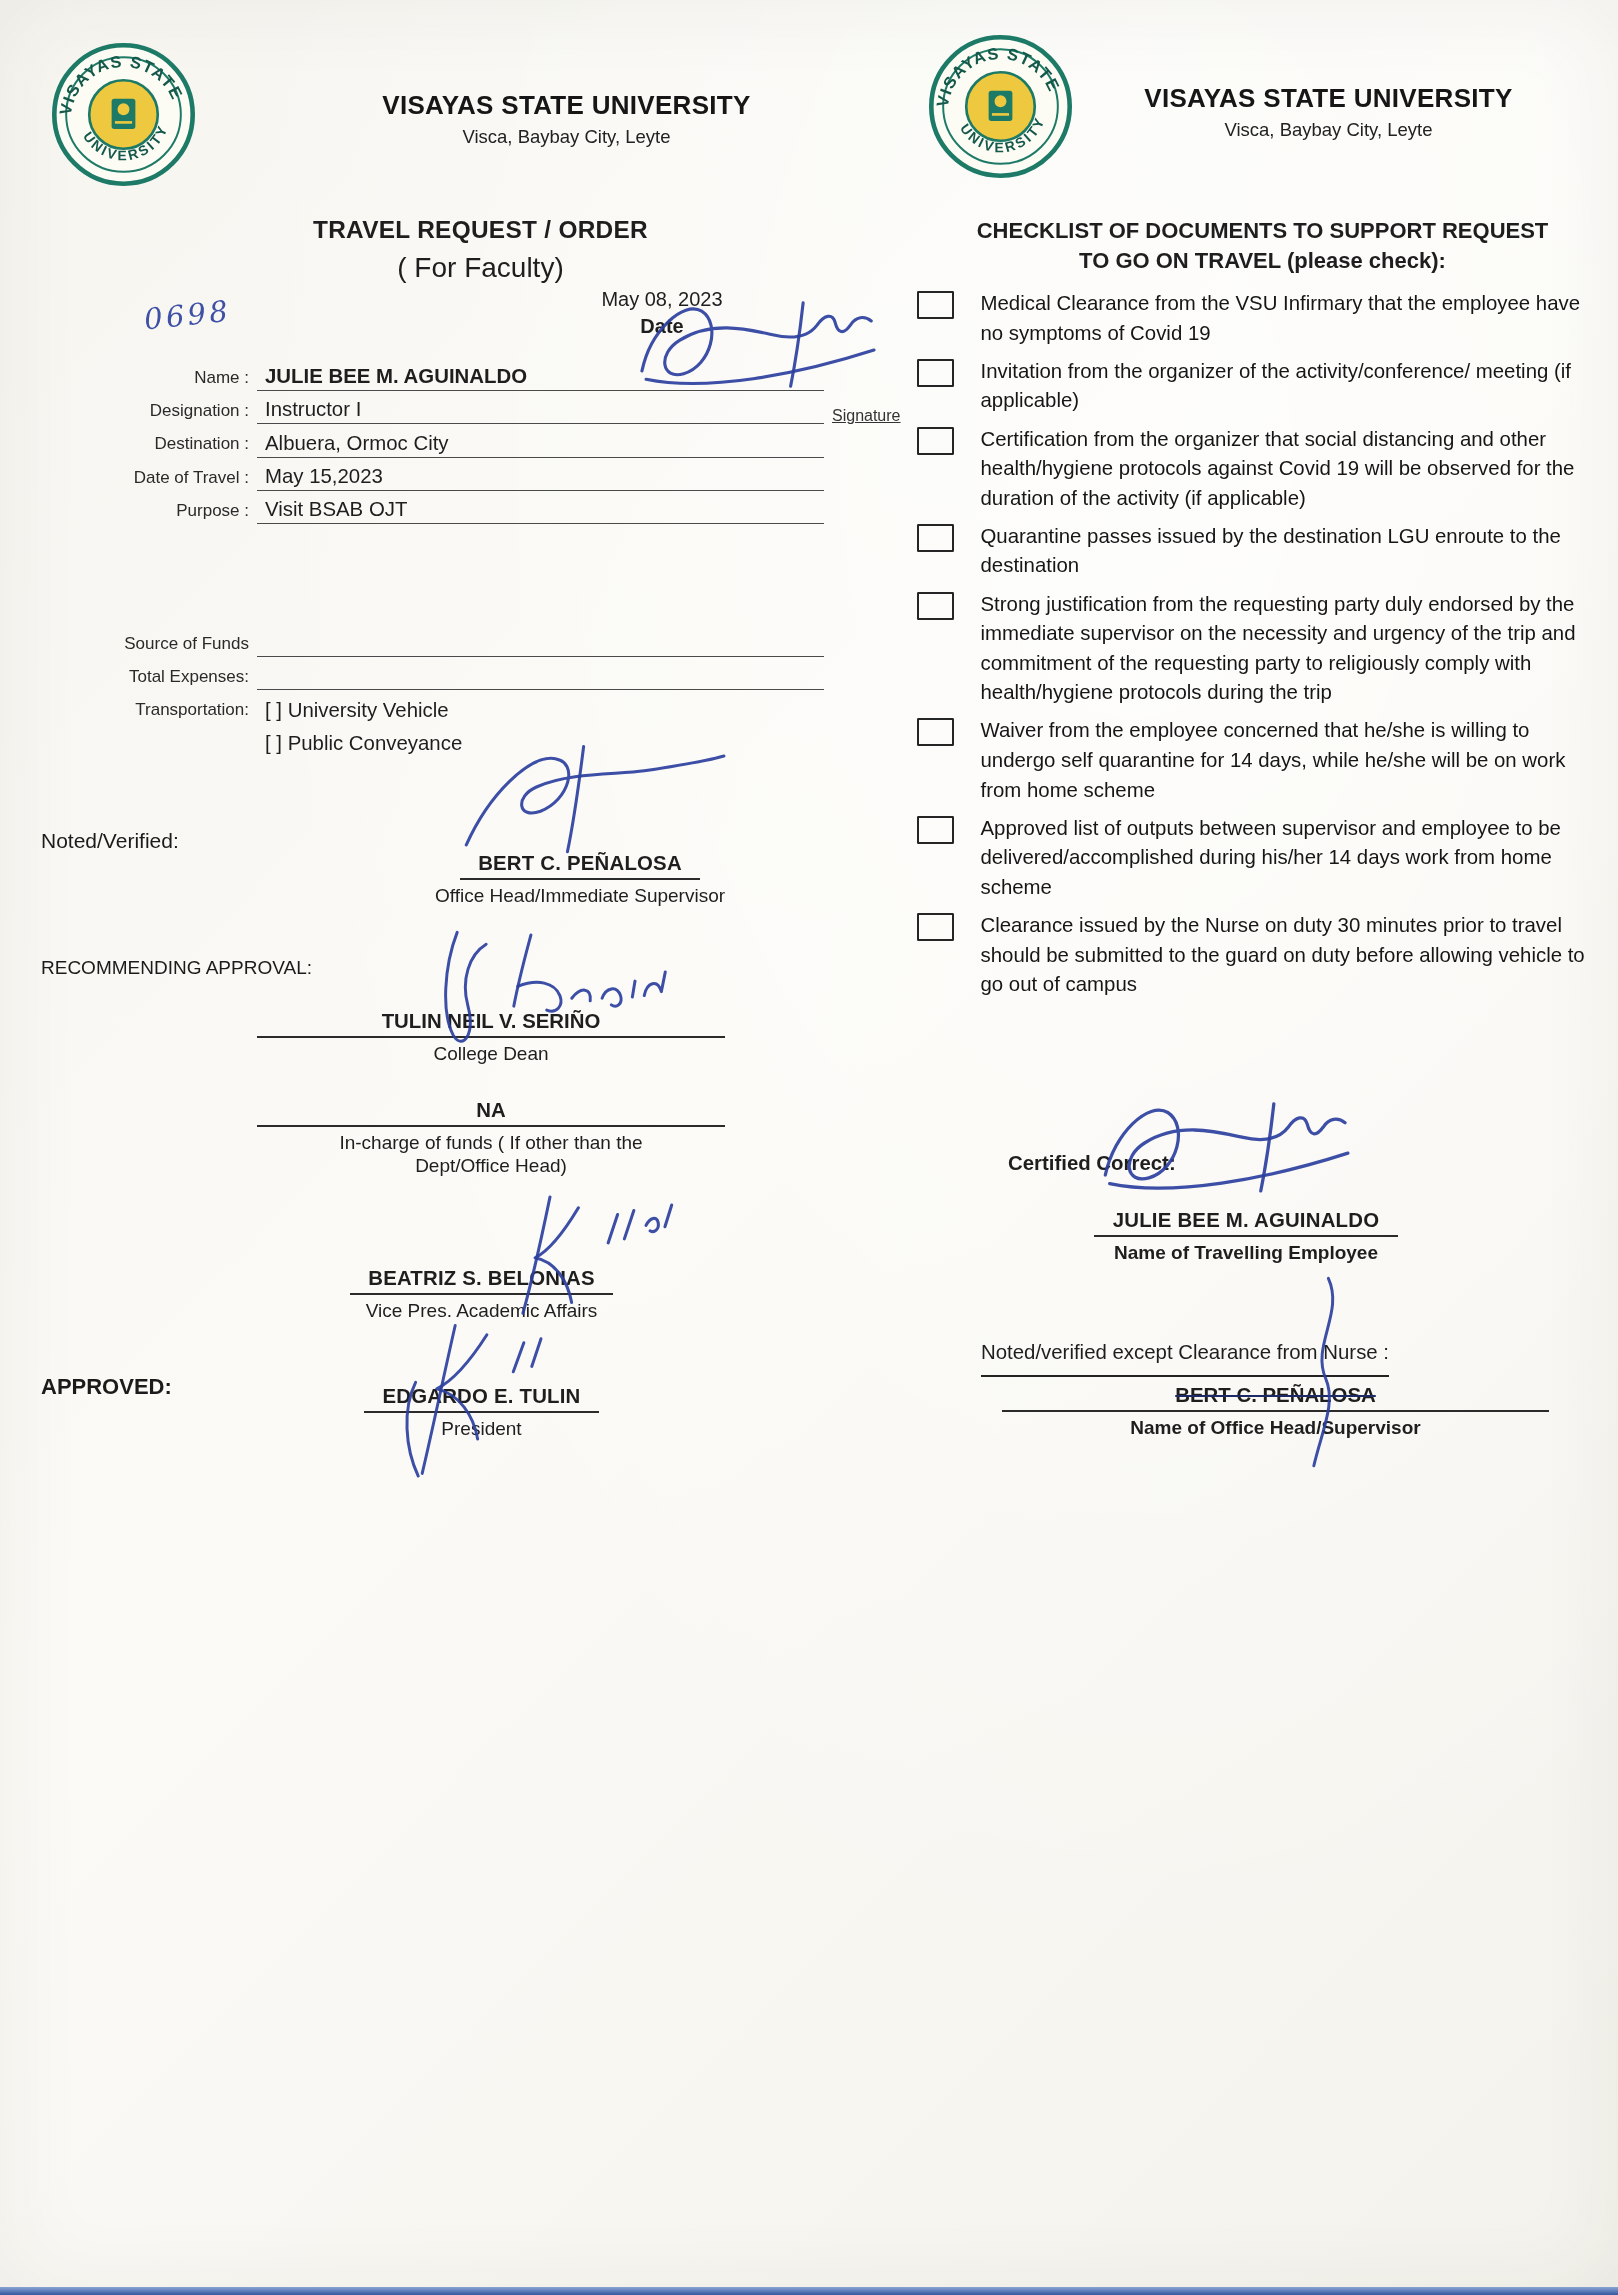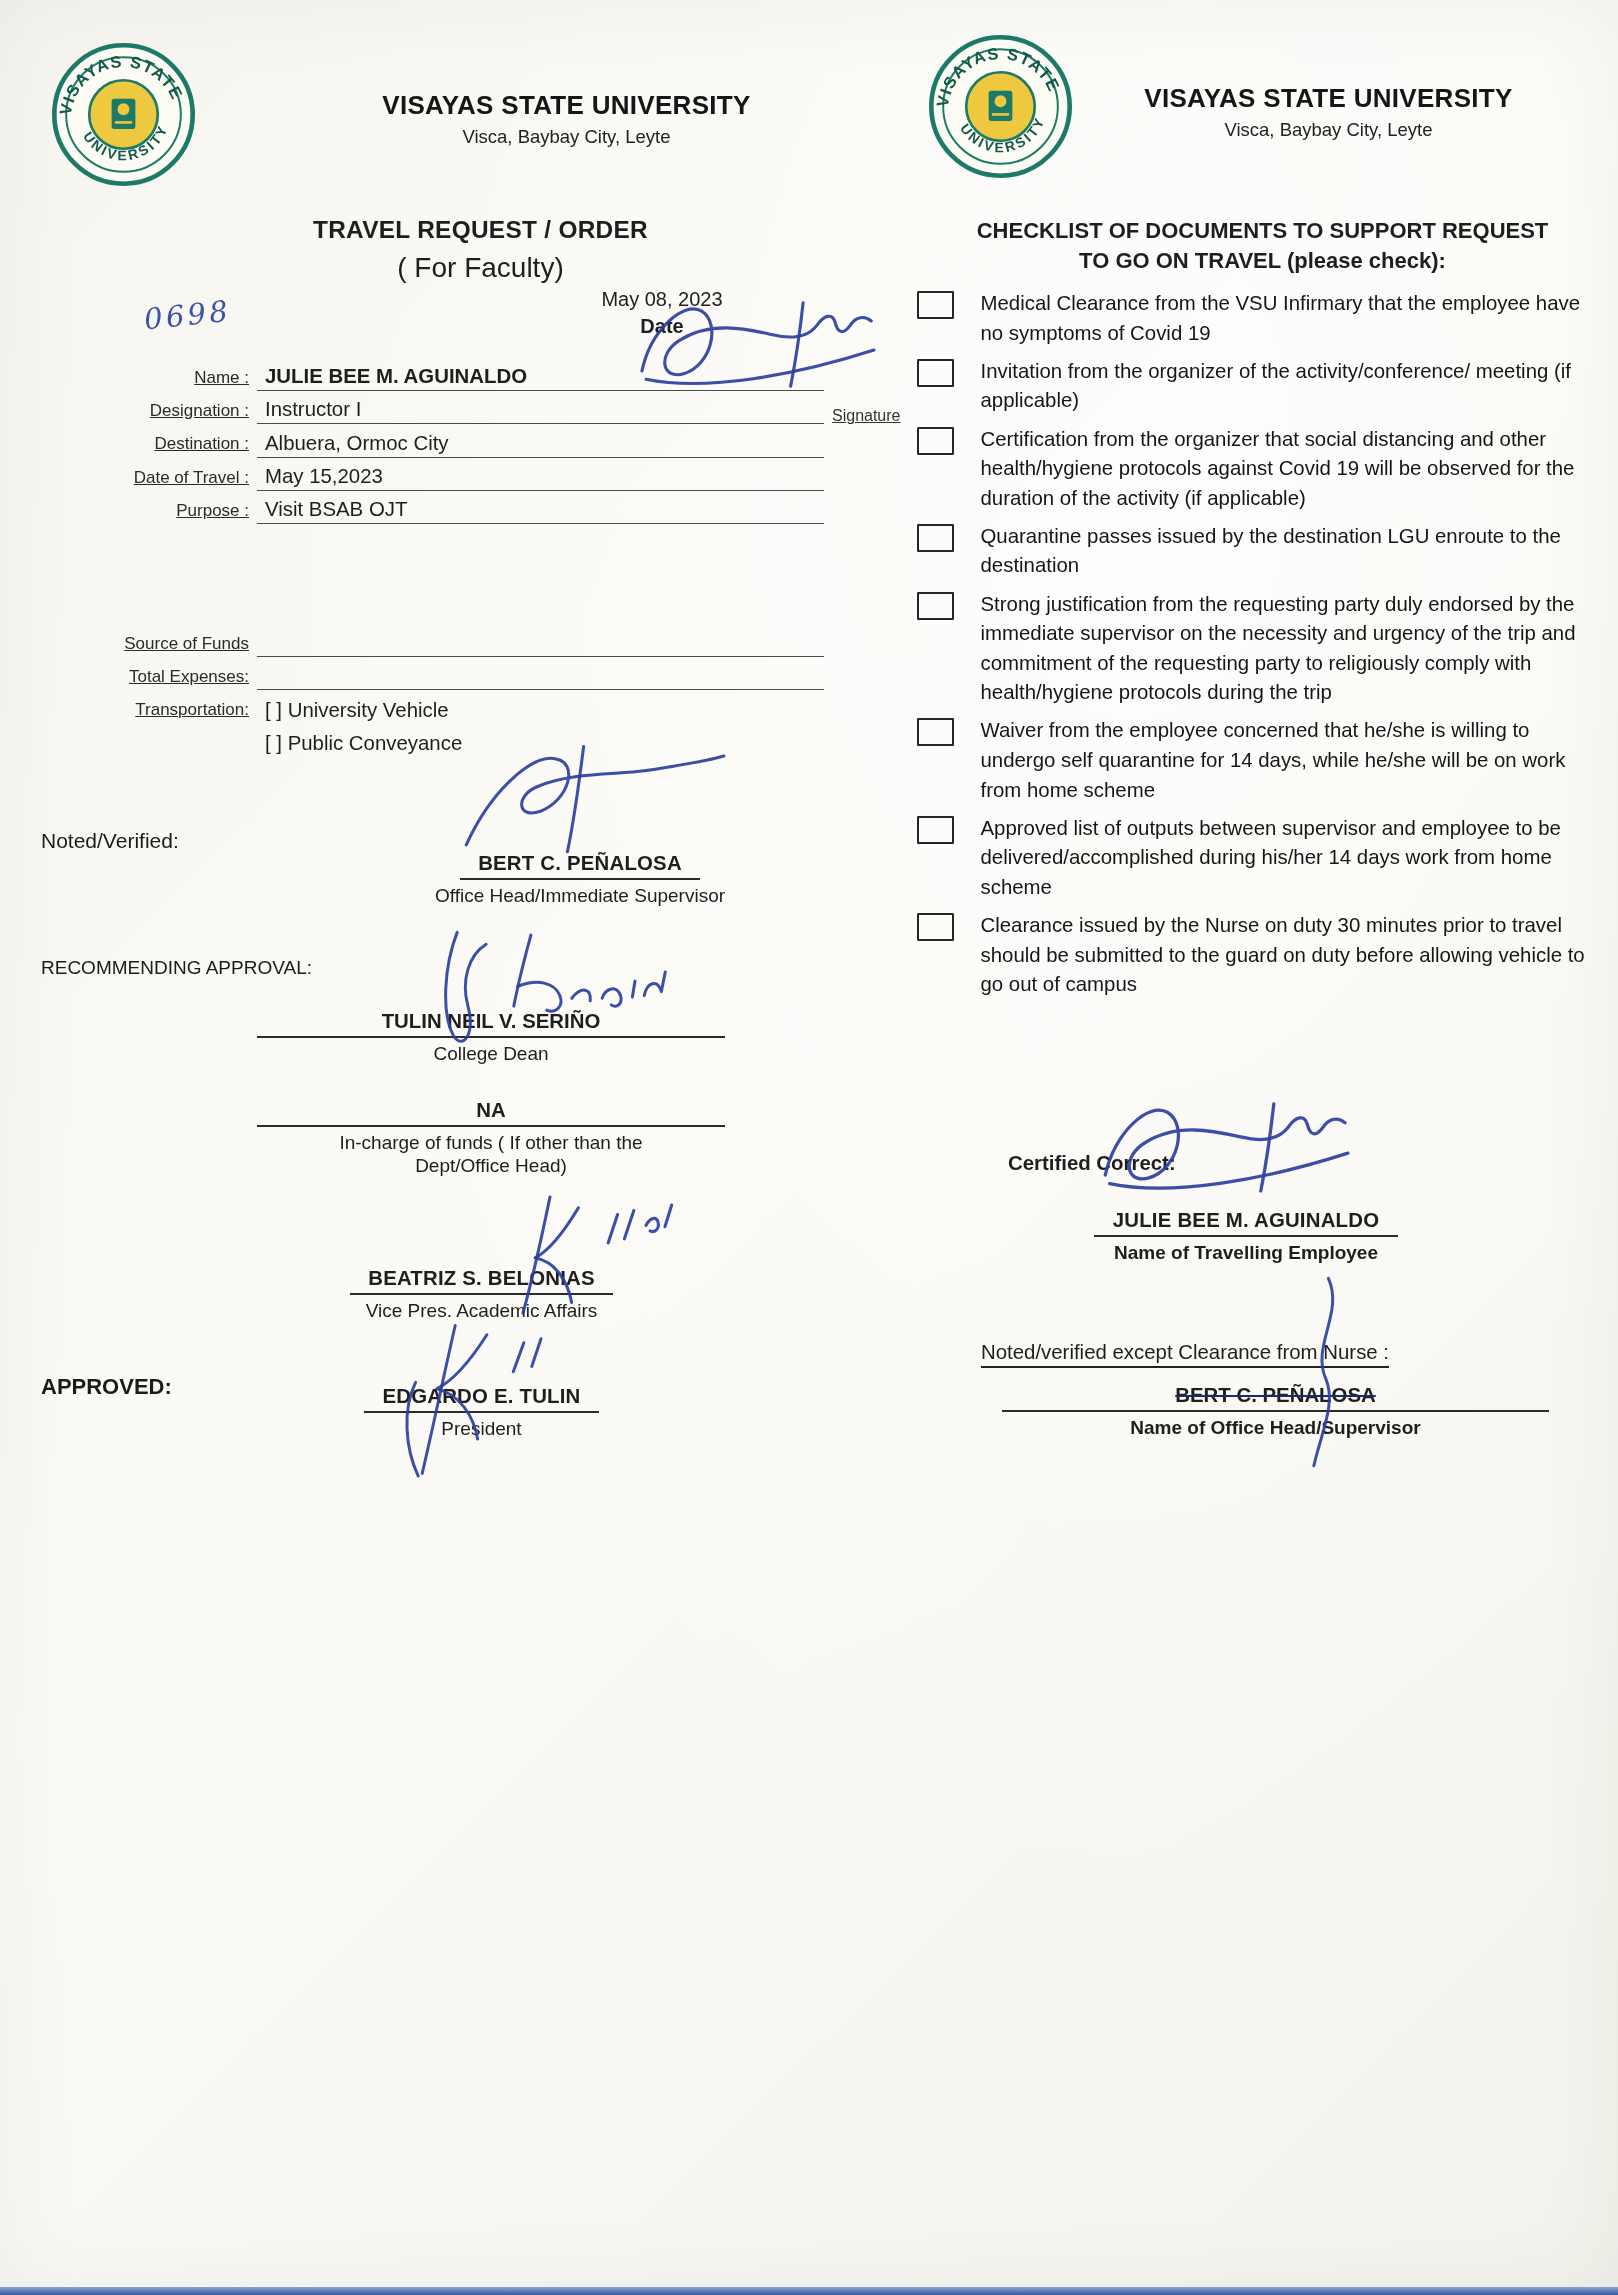--- a/index.html
+++ b/index.html
@@ -30,21 +30,21 @@
 
   .ctrl-num {
     font-family:"DejaVu Serif", serif; font-style:italic;
     font-size:29px; letter-spacing:3.3px; color:#2b3f9e;
     transform:rotate(-6deg); opacity:0.9;
   }
 
   
   .fields { width:784px; }
   .field-row { display:flex; align-items:flex-end; height:30px; margin-bottom:3.3px; }
-  .field-label { width:217px; text-align:right; font-size:17px; color:#2a2a2a; padding-right:8px; padding-bottom:3.3px; white-space:nowrap;text-decoration:underline; }
+  .field-label { width:217px; text-align:right; font-size:17px; color:#2a2a2a; padding-right:8px; padding-bottom:3.3px; white-space:nowrap; }
   .field-value { flex:1; border-bottom:1.3px solid #4a4a4a; font-size:20.4px; padding:0 5.3px 2px 8px; white-space:nowrap; }
   .field-value.bold { font-weight:bold; }
   .field-value.noline { border-bottom:none; }
   .sig-caption { font-size:16px; color:#333;text-decoration:underline; }
 
   
   .sig-block { text-align:center; }
   .name-underlined { display:inline-block; font-size:20.4px; font-weight:bold; border-bottom:2px solid #2b2b2b; padding:0 18.5px 2.6px; letter-spacing:0.2px; }
   .rule-line { border-bottom:2px solid #2b2b2b; padding-bottom:2.6px; font-size:20.4px; font-weight:bold; }
   .sig-title { font-size:19px; margin-top:5.3px; }
@@ -55,21 +55,21 @@
   .check-title { font-size:22px; font-weight:bold; line-height:1.38; }
   .checklist { width:680px; }
   .check-item { display:flex; margin-bottom:8.6px; }
   .checkbox {
     flex:0 0 37px; height:28px; margin-right:10.5px; margin-top:2px;
     border:2px solid #252525; border-radius:1.3px; background:transparent;
   }
   .check-text { font-size:20.4px; line-height:1.45; color:#161616; overflow-wrap:break-word;margin-left:16px; }
 
   .strike { text-decoration:line-through; text-decoration-thickness:2px; text-decoration-color:#1c2a66; }
-  .underlined-text { display:inline-block; border-bottom:2px solid #232323; padding-bottom:2px; }
+  .underlined-text { display:inline-block; border-bottom:2px solid #232323; padding-bottom:11px; }
 
   
   .ink path { stroke:#2b3f9e; stroke-width:4.5; fill:none; stroke-linecap:round; stroke-linejoin:round; opacity:0.92; }
   .ink { z-index:5; }
 
   .bottom-edge {
     position:absolute; left:0; bottom:0; width:100%; height:8px;
     background:linear-gradient(#8aa4d4, #33589f);
   }
 

